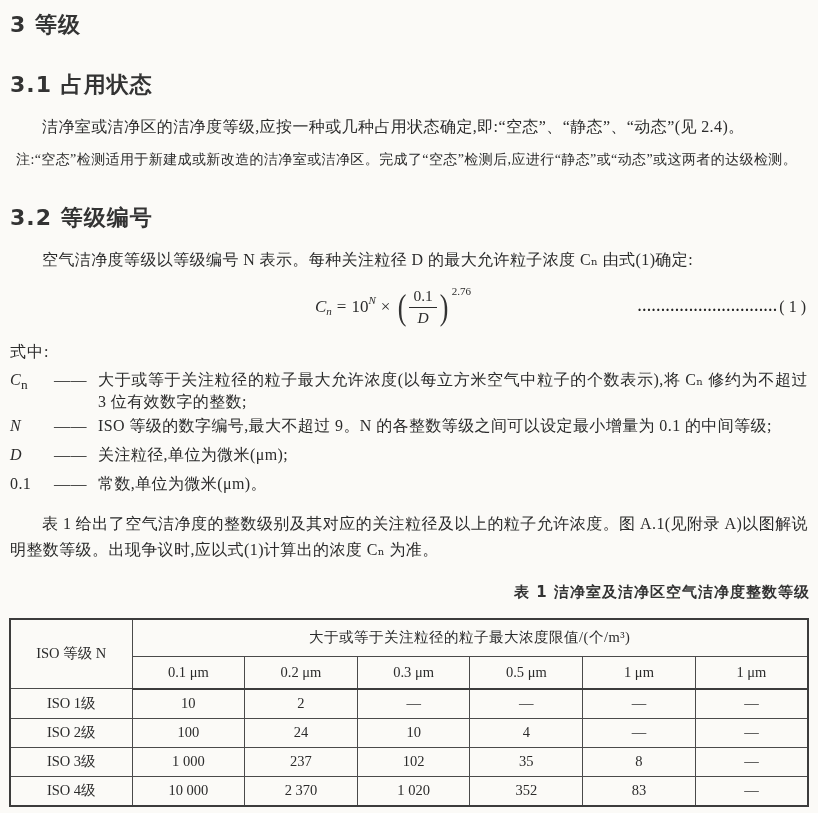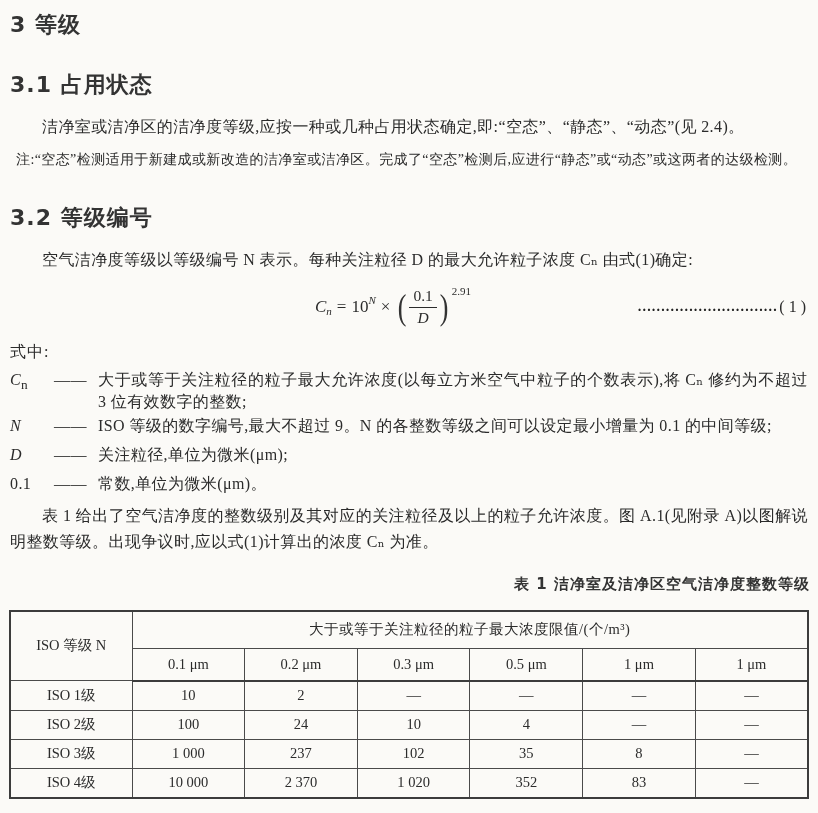--- a/index.html
+++ b/index.html
@@ -99,21 +99,21 @@
       <span class="eq-op">=</span>
       <span>10</span>
         <span class="sup-n">N</span>
       <span class="eq-op">×</span>
       <span class="paren">(</span>
       <span class="frac">
         <span class="num">0.1</span>
         <span class="den">D</span>
       </span>
       <span class="paren">)</span>
-      <span class="exp">2.91</span>
+      <span class="exp">2.76</span>
     </span>
     <span class="leader">…………………………</span>
     <span class="eq-no">( 1 )</span>
   </div>
 
   <p class="where">式中:</p>
 
   <div class="def">
     <span class="def-term"><span class="var">C</span><sub>n</sub></span>
     <span class="def-dash">——</span>
@@ -131,21 +131,21 @@
     <span class="def-dash">——</span>
     <span class="def-desc">关注粒径,单位为微米(μm);</span>
   </div>
 
   <div class="def def-tight">
     <span class="def-term"><span>0.1</span><sub></sub></span>
     <span class="def-dash">——</span>
     <span class="def-desc">常数,单位为微米(μm)。</span>
   </div>
 
-  <p class="para" style="margin-top:2px">表 1 给出了空气洁净度的整数级别及其对应的关注粒径及以上的粒子允许浓度。图 A.1(见附录 A)以图解说明整数等级。出现争议时,应以式(1)计算出的浓度 Cₙ 为准。</p>
+  <p class="para" style="margin-top:10px">表 1 给出了空气洁净度的整数级别及其对应的关注粒径及以上的粒子允许浓度。图 A.1(见附录 A)以图解说明整数等级。出现争议时,应以式(1)计算出的浓度 Cₙ 为准。</p>
 
   <div class="tbl-caption">表 1  洁净室及洁净区空气洁净度整数等级</div>
 
   <table class="t1">
     <colgroup>
       <col class="c-label">
         <col>
         <col>
         <col>
         <col>

